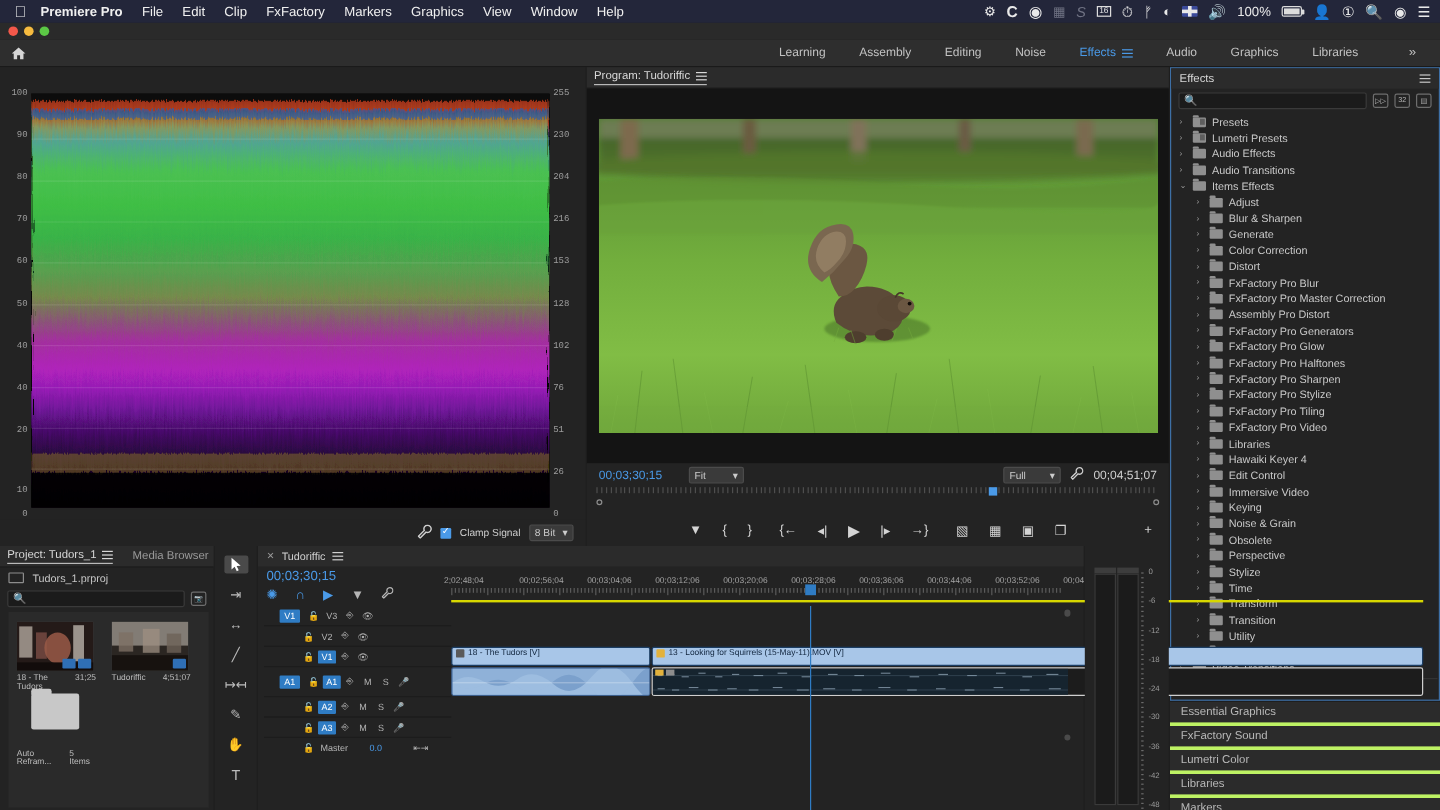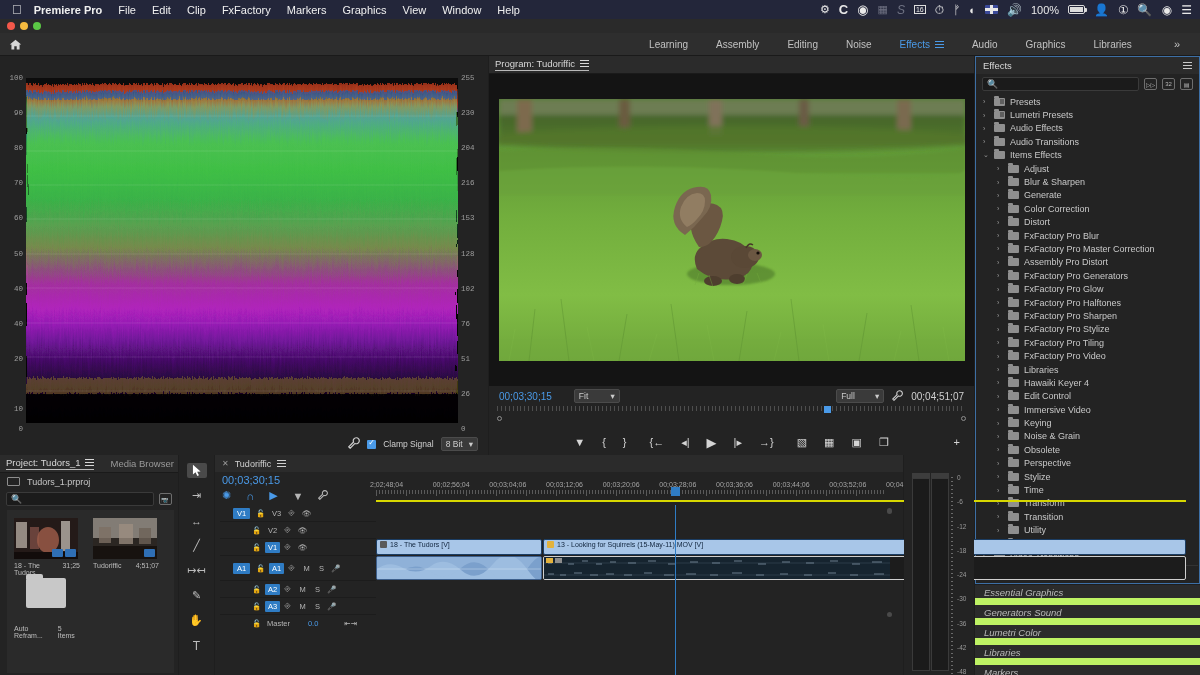--- a/index.html
+++ b/index.html
@@ -114,22 +114,22 @@
   .fold::before { content:""; position:absolute; left:0; top:-2px; width:5px; height:2px;
     background:#8f8f8f; border-radius:1px 1px 0 0; }
   .fold.pres::after { content:""; position:absolute; right:1px; top:1px; width:4px; height:5px;
     background:#5f5f5f; }
   .eff-foot { position:absolute; left:1px; right:1px; bottom:1px; height:17px; background:#232323;
     border-top:1px solid #333; display:flex; align-items:center; justify-content:flex-end;
     gap:12px; padding-right:12px; }
 
   
   .collapsed { position:absolute; left:975px; width:225px; height:20px; background:#2b2b2b;
-    border-bottom:7px solid #bef264; display:flex; align-items:flex-end; padding-left:9px;
-    font-size:9.5px; color:#b9b9b9;font-style:italic; }
+    border-bottom:3px solid #bef264; display:flex; align-items:center; padding-left:9px;
+    font-size:9.5px; color:#b9b9b9; }
 
   
   #project { left:0; top:455px; width:178px; height:220px; background:#232323; }
   .proj-name { height:17px; display:flex; align-items:center; gap:7px; padding-left:7px;
     font-size:9px; color:#c6c6c6; }
   .proj-search { height:18px; display:flex; align-items:center; gap:5px; padding:0 6px; }
   .bin-grid { position:absolute; left:7px; right:4px; top:55px; bottom:2px; background:#2a2a2a; }
   .bin-item { position:absolute; width:70px; }
   .thumb { width:64px; height:41px; position:relative; overflow:hidden; background:#3a3a3a; }
   .thumb .badge { position:absolute; right:2px; bottom:2px; width:11px; height:8px;
@@ -824,21 +824,21 @@
     <span style="font-size:10px;color:#8d8d8d">🗑</span>
   </div>
 
 </div>
 
 <div id="collapsedWrap">
     <div class="collapsed" style="top: 585px;">
       <span>Essential Graphics</span>
     </div>
     <div class="collapsed" style="top: 605px;">
-      <span>Generators Sound</span>
+      <span>FxFactory Sound</span>
     </div>
     <div class="collapsed" style="top: 625px;">
       <span>Lumetri Color</span>
     </div>
     <div class="collapsed" style="top: 645px;">
       <span>Libraries</span>
     </div>
     <div class="collapsed" style="top: 665px;">
       <span>Markers</span>
     </div>

